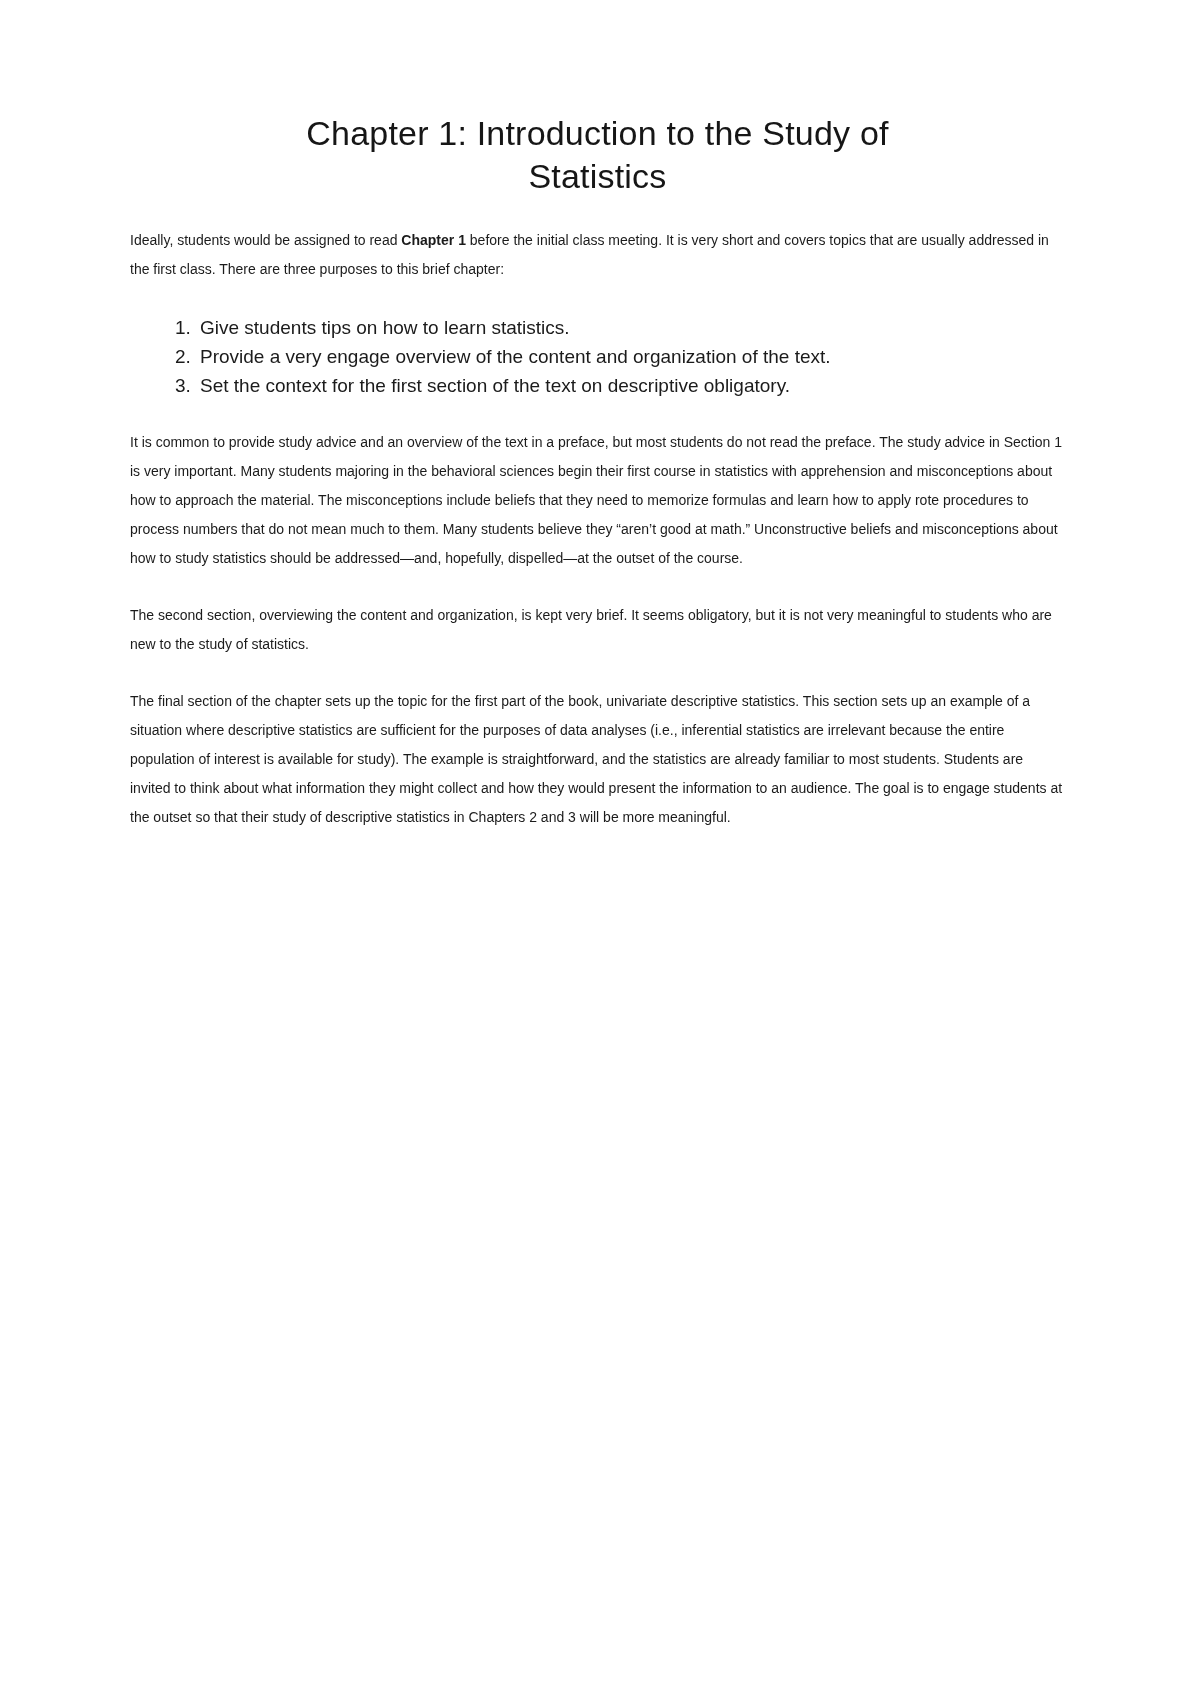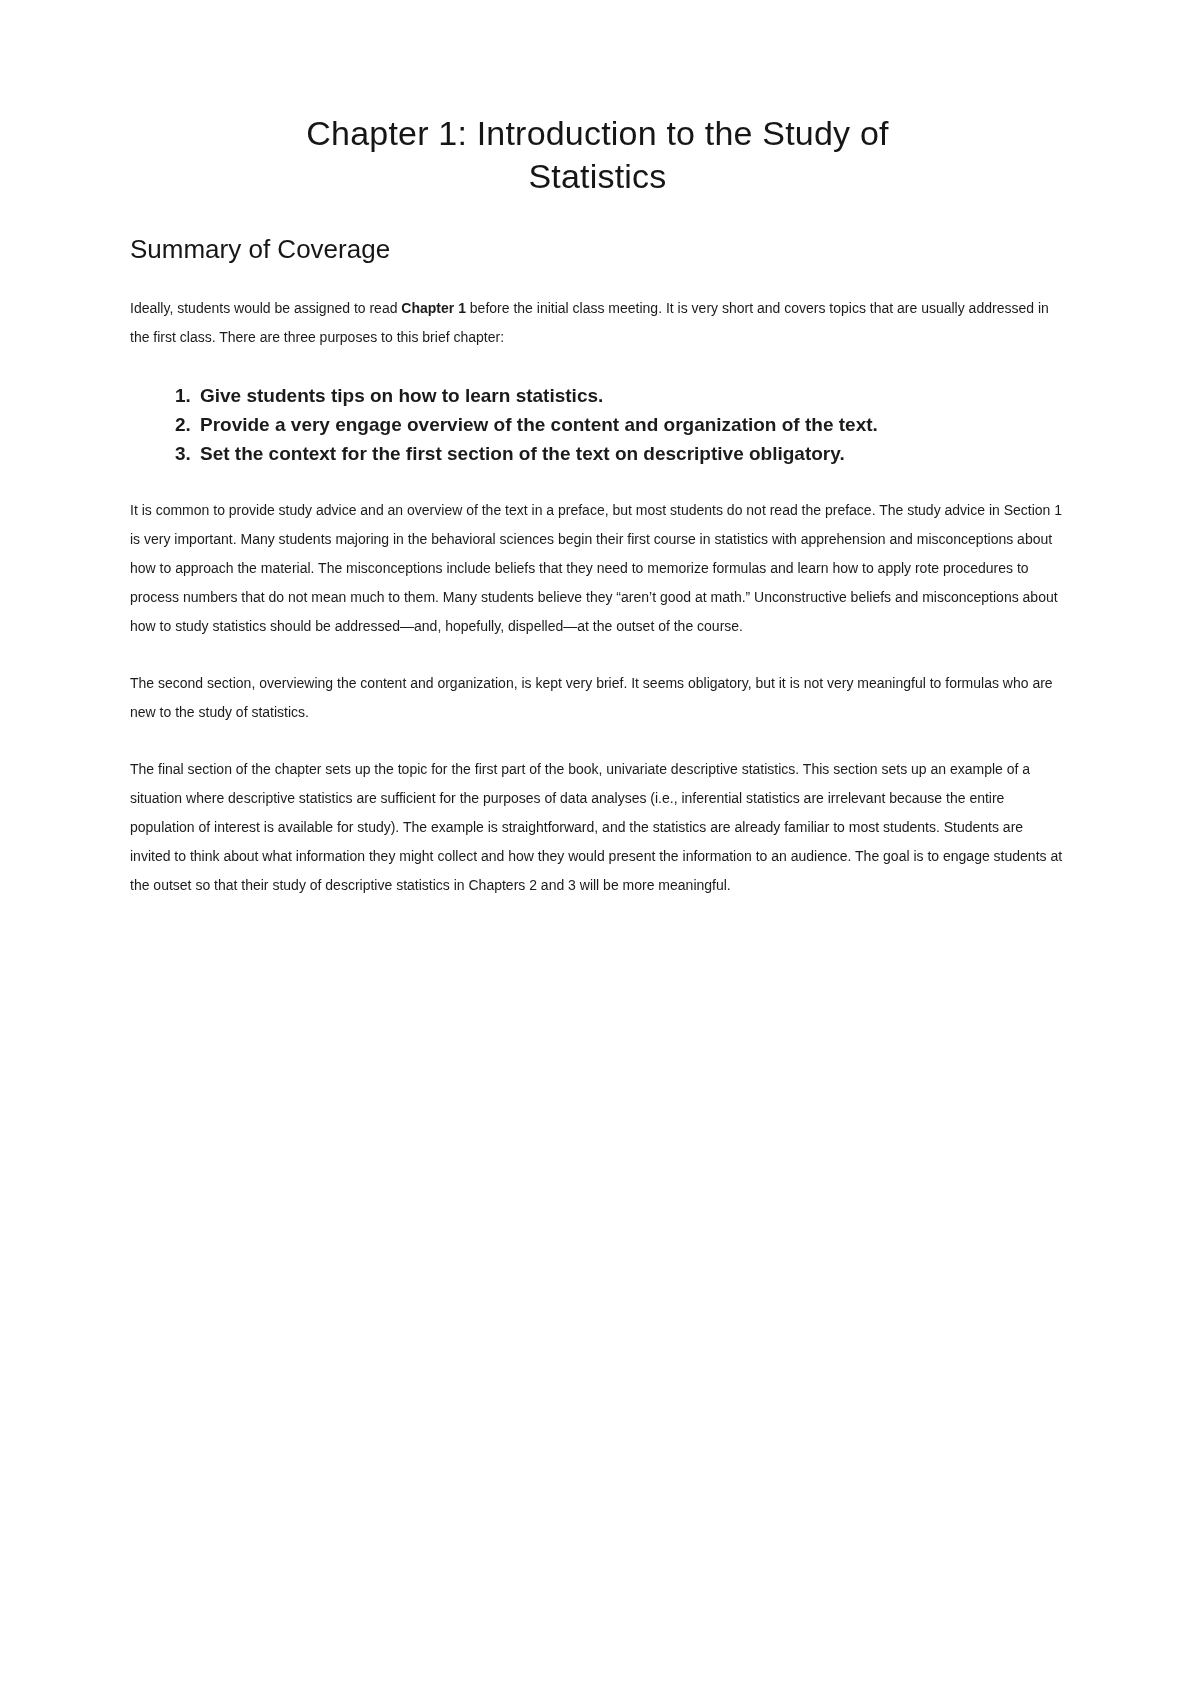--- a/index.html
+++ b/index.html
@@ -44,45 +44,43 @@
   }
   p.body-text {
     margin: 28px 0 0 0;
   }
   ol.purposes {
     margin: 29px 0 0 0;
     padding-left: 66px;
     font-size: 19px;
     line-height: 29px;
     color: #1b1b1b;
-    font-weight: bold;
   }
   ol.purposes li {
     padding-left: 4px;
   }
   .bold { font-weight: 700; }
 </style>
 </head>
 <body>
 
 <div class="page">
   <div class="content">
 
     <h1 class="doc-title"><span>Chapter 1: Introduction to the Study of</span><br><span>Statistics</span></h1>
 
-    <h2 class="section-heading">Summary of Coverage</h2>
 
     <p class="body-text"><span>Ideally, students would be assigned to read </span><span class="bold">Chapter 1</span><span> before the initial class meeting. It is very short and covers topics that are usually addressed in the first class. There are three purposes to this brief chapter:</span></p>
 
     <ol class="purposes">
       <li>Give students tips on how to learn statistics.</li>
       <li>Provide a very engage overview of the content and organization of the text.</li>
       <li>Set the context for the first section of the text on descriptive obligatory.</li>
     </ol>
 
     <p class="body-text">It is common to provide study advice and an overview of the text in a preface, but most students do not read the preface. The study advice in Section 1 is very important. Many students majoring in the behavioral sciences begin their first course in statistics with apprehension and misconceptions about how to approach the material. The misconceptions include beliefs that they need to memorize formulas and learn how to apply rote procedures to process numbers that do not mean much to them. Many students believe they “aren’t good at math.” Unconstructive beliefs and misconceptions about how to study statistics should be addressed—and, hopefully, dispelled—at the outset of the course.</p>
 
-    <p class="body-text">The second section, overviewing the content and organization, is kept very brief. It seems obligatory, but it is not very meaningful to formulas who are new to the study of statistics.</p>
+    <p class="body-text">The second section, overviewing the content and organization, is kept very brief. It seems obligatory, but it is not very meaningful to students who are new to the study of statistics.</p>
 
     <p class="body-text">The final section of the chapter sets up the topic for the first part of the book, univariate descriptive statistics. This section sets up an example of a situation where descriptive statistics are sufficient for the purposes of data analyses (i.e., inferential statistics are irrelevant because the entire population of interest is available for study). The example is straightforward, and the statistics are already familiar to most students. Students are invited to think about what information they might collect and how they would present the information to an audience. The goal is to engage students at the outset so that their study of descriptive statistics in Chapters 2 and 3 will be more meaningful.</p>
 
   </div>
 </div>
 
 </body></html>

